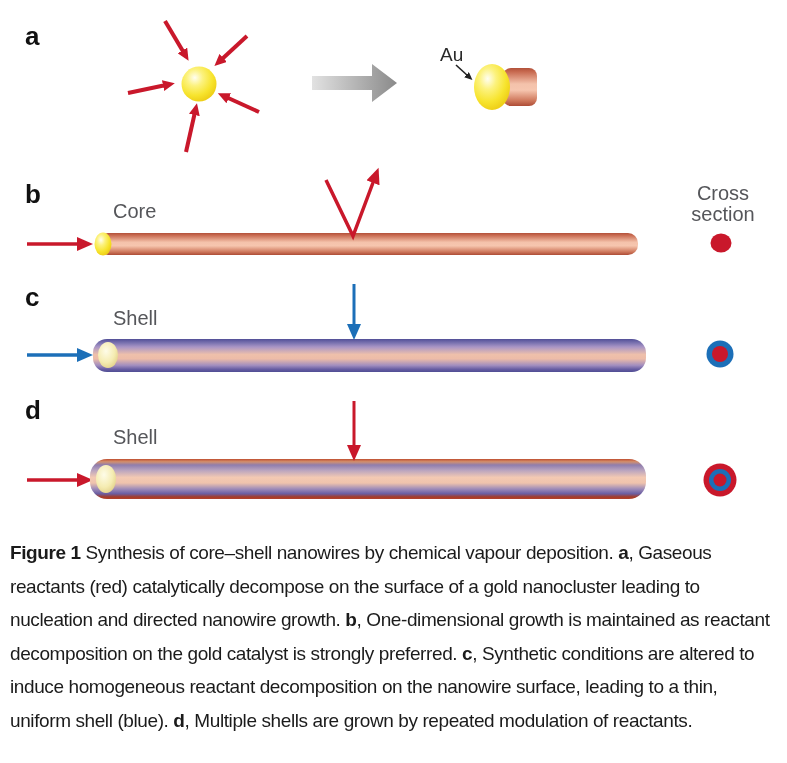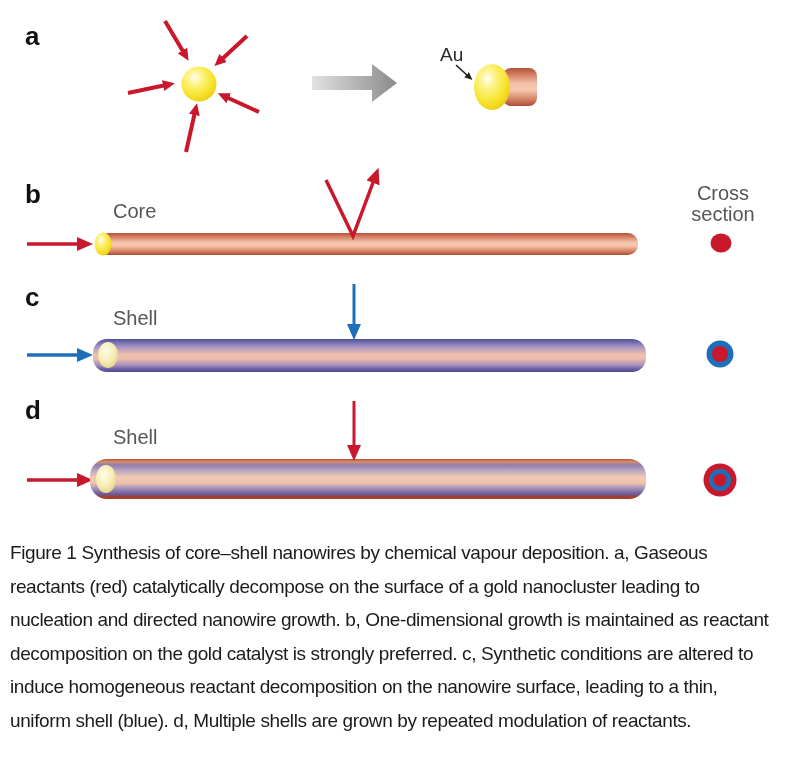--- a/index.html
+++ b/index.html
@@ -14,21 +14,21 @@
   .caption {
     position: absolute;
     top: 536px; left: 10px;
     width: 772px;
     font-size: 19px;
     line-height: 33.6px;
     letter-spacing: -0.4px;
     color: #1b1b1b;
     margin: 0;
   }
-  .caption b { font-weight: normal; }
+  .caption b { font-weight: bold; }
   .panel-letter { font-weight: bold; font-size: 26px; fill: #111111; }
   .wire-label { font-size: 20px; fill: #55565a; }
   .cross-label { font-size: 20px; fill: #55565a; }
   .au-label { font-size: 19px; fill: #2a2a2a; }
 </style>
 </head>
 <body>
 
 <div class="page">
 

